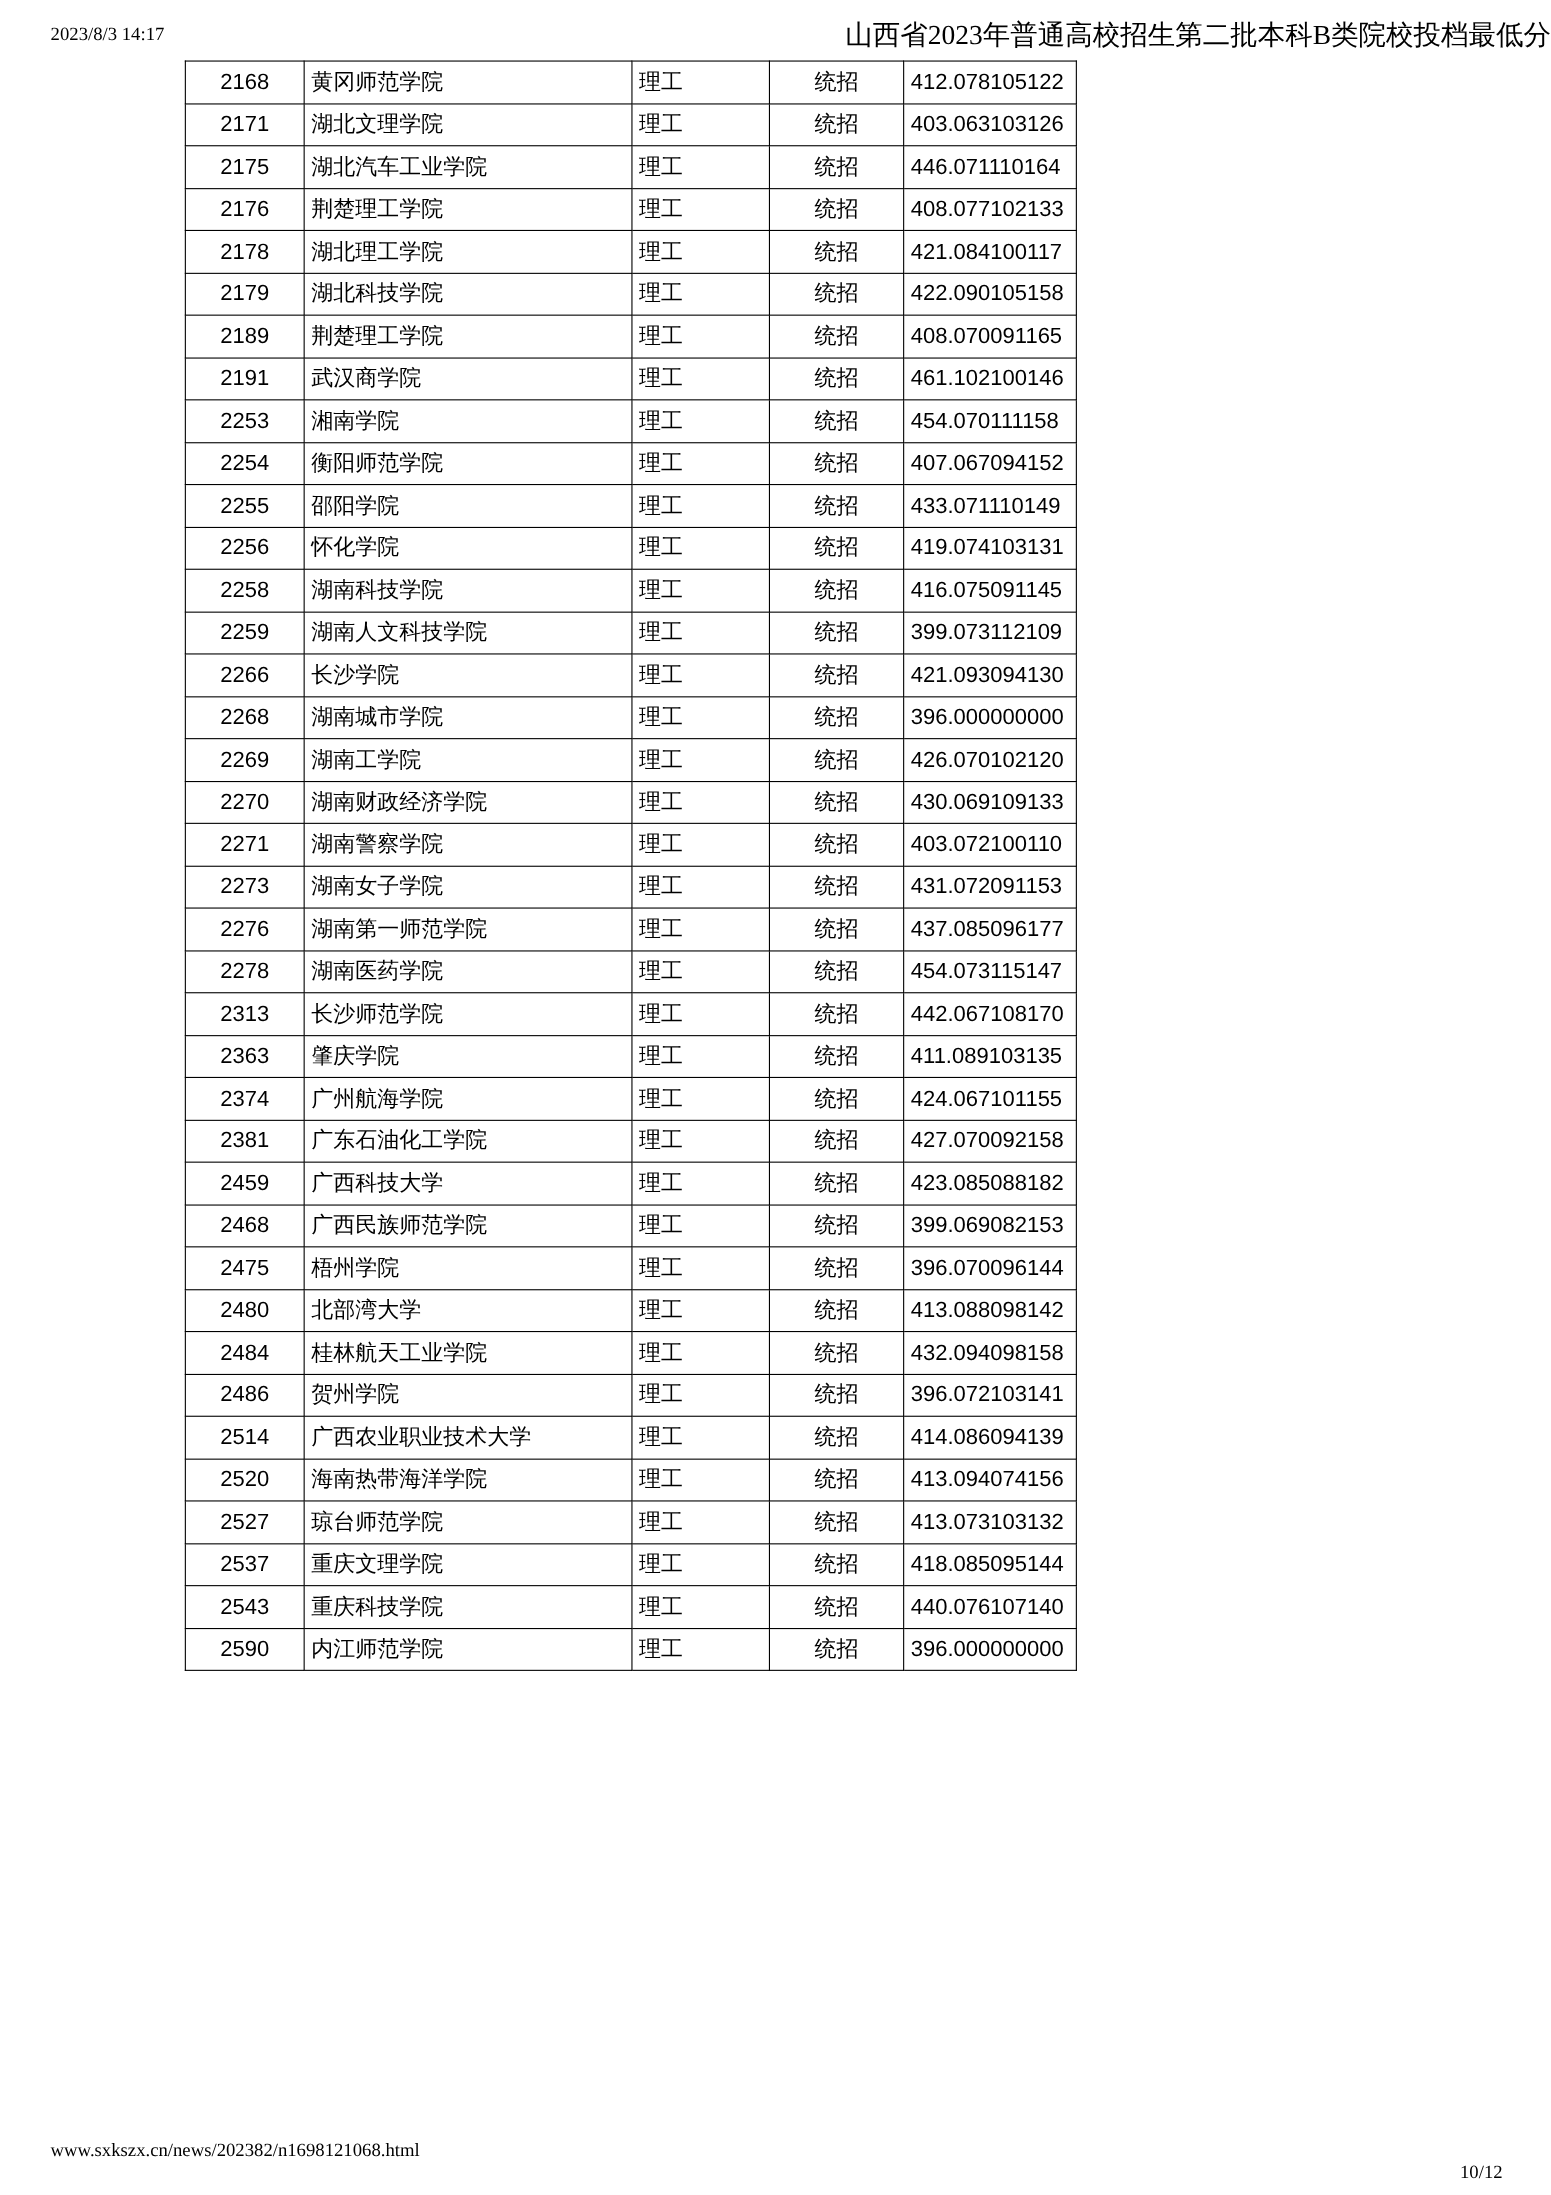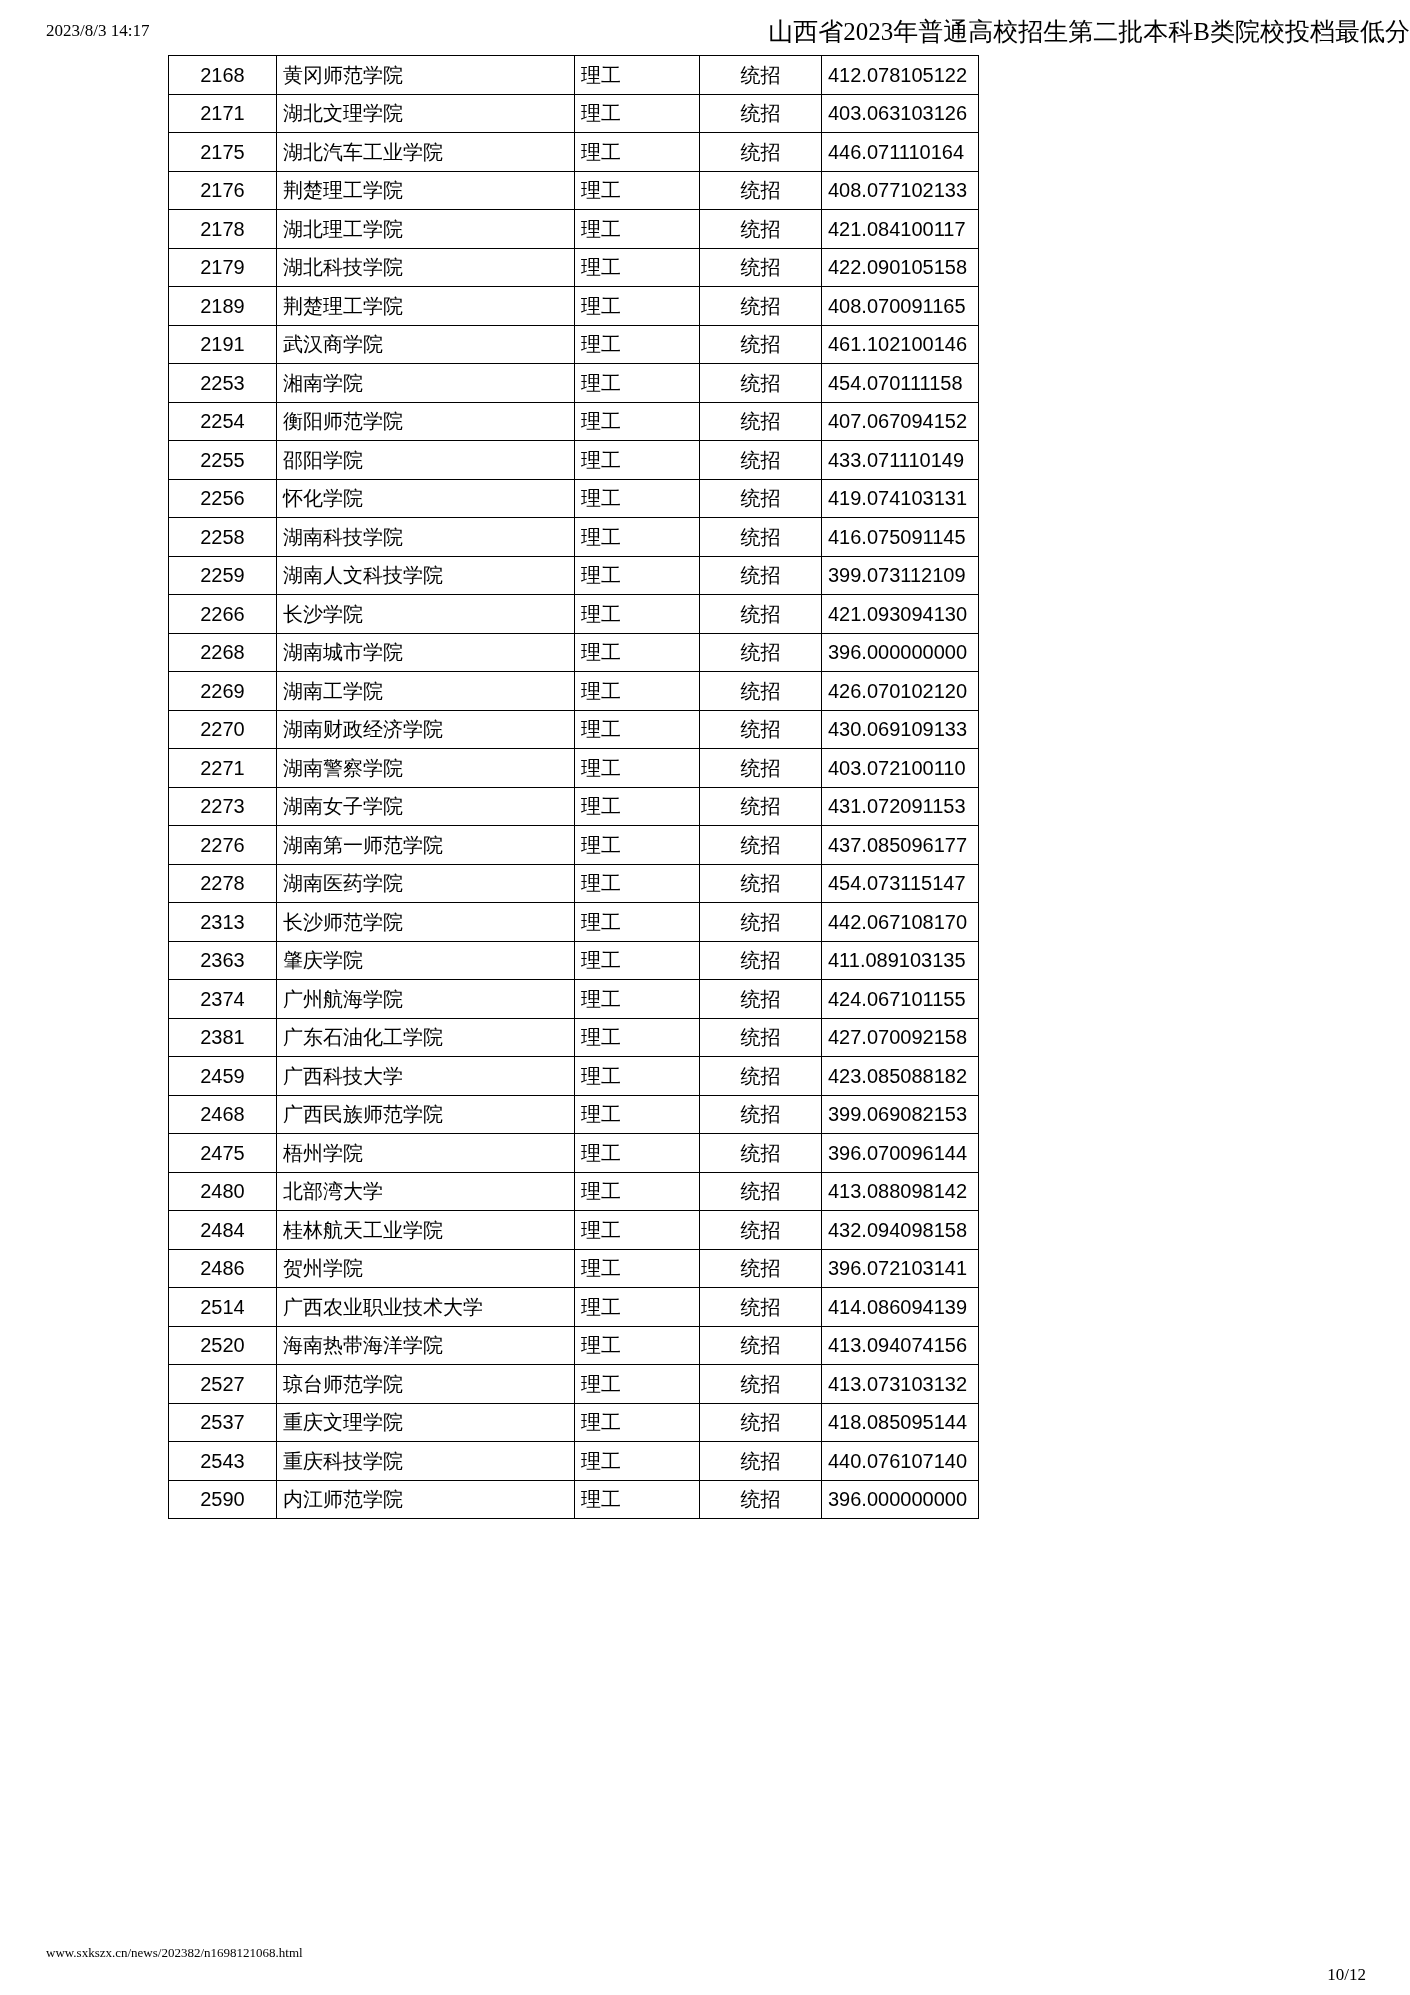--- a/index.html
+++ b/index.html
@@ -91,21 +91,21 @@
     position: absolute;
     bottom: 26px;
     left: 0;
     width: 1410px;
     height: 24px;
   }
   .print-footer .ftr-url {
     position: absolute;
     left: 46px;
     top: 0;
-    font-size: 13px;
+    font-size: 17px;
     white-space: nowrap;
   }
   .print-footer .ftr-page {
     position: absolute;
     right: 44px;
     top: 0;
     font-size: 17px;
     white-space: nowrap;
     margin-top: 20px;
   }

